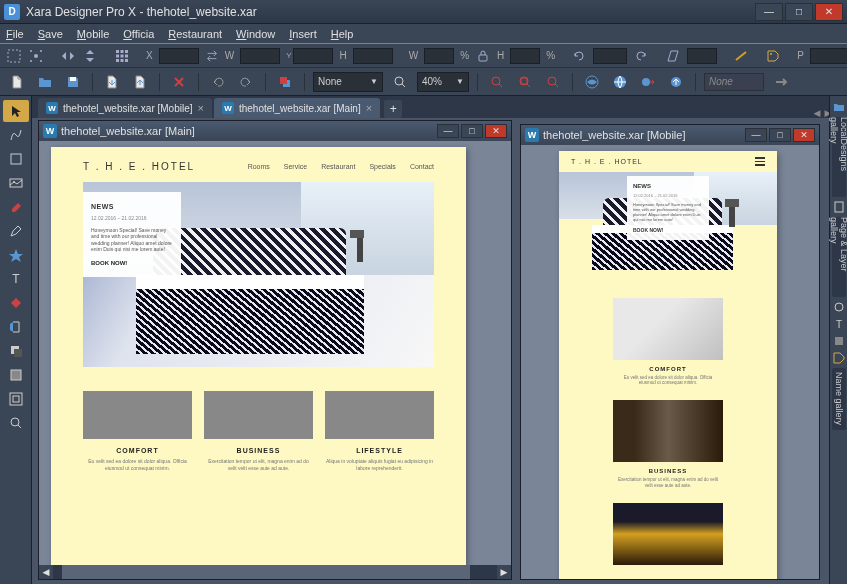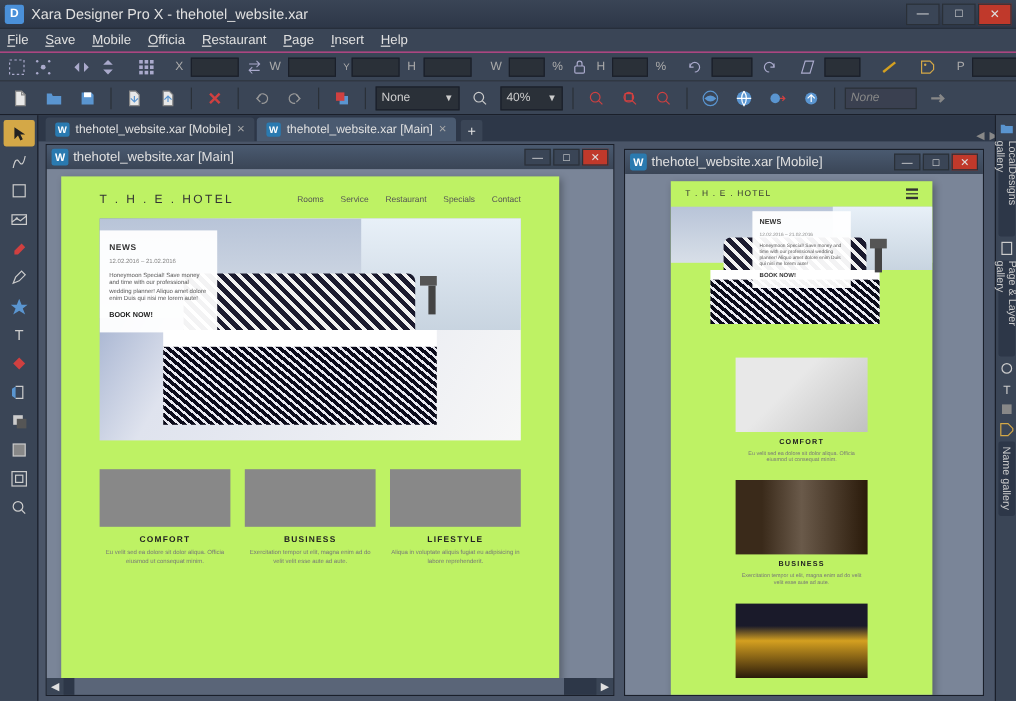--- a/index.html
+++ b/index.html
@@ -51,21 +51,21 @@
 .docwin .dtitle .w { width: 14px; height: 14px; background: #2a7ab0; color: #fff; display: flex; align-items: center; justify-content: center; font-size: 9px; font-weight: bold; border-radius: 2px; }
 .docwin .dwinbtns { margin-left: auto; display: flex; gap: 2px; }
 .docwin .dwinbtn { width: 22px; height: 14px; background: #3a4556; display: flex; align-items: center; justify-content: center; font-size: 9px; border: 1px solid #2a3038; }
 .docwin .dwinbtn.close { background: #c0392b; }
 .docwin .canvas { flex: 1; background: #7a8598; overflow: hidden; position: relative; }
 .docwin .scrollh { height: 14px; background: #3a4556; display: flex; }
 .docwin .scrollh .track { flex: 1; background: #2d3748; position: relative; }
 .docwin .scrollh .thumb { position: absolute; height: 100%; background: #5a6578; }
 .docwin .scrollh .arr { width: 14px; display: flex; align-items: center; justify-content: center; font-size: 9px; }
 
-.page { background: #bef264; color: #222; box-shadow: 2px 2px 6px rgba(0,0,0,0.3); position: absolute; }
+.page { background: #fef9c3; color: #222; box-shadow: 2px 2px 6px rgba(0,0,0,0.3); position: absolute; }
 
 
 .page.main { left: 12px; top: 6px; width: 415px; height: 420px; }
 .page.main .phdr { display: flex; align-items: center; padding: 14px 32px 10px; font-size: 9px; }
 .page.main .logo { font-size: 10px; letter-spacing: 2px; color: #333; font-weight: 500; }
 .page.main .nav { margin-left: auto; display: flex; gap: 14px; font-size: 7px; color: #555; }
 .page.main .hero { margin: 0 32px; height: 185px; position: relative; background: linear-gradient(120deg, #8b9dc3 0%, #dfe3ee 30%, #f7f7f7 100%); overflow: hidden; }
 .bedimg { position: absolute; inset: 0; }
 .bedimg .wall { position:absolute; top:0; left:0; right:0; height:45%; background: linear-gradient(#b8c4d8, #d8dfe8);}
 .bedimg .window { position:absolute; top:0; right:0; width:38%; height:50%; background: linear-gradient(#e8f0f8, #c8d4e0); }
@@ -117,21 +117,21 @@
     <div class="winbtn close">✕</div>
   </div>
 </div>
 
 <div class="menubar">
   <span>File</span>
   <span>Save</span>
   <span>Mobile</span>
   <span>Officia</span>
   <span>Restaurant</span>
-  <span>Page</span>
+  <span>Window</span>
   <span>Insert</span>
   <span>Help</span>
 </div>
 
 <div class="toolbar1">
   <div class="tbtn">
       <svg viewBox="0 0 16 16">
         <rect x="2" y="2" width="12" height="12" fill="none" stroke="#aac" stroke-dasharray="2"></rect>
       </svg>
     </div>

